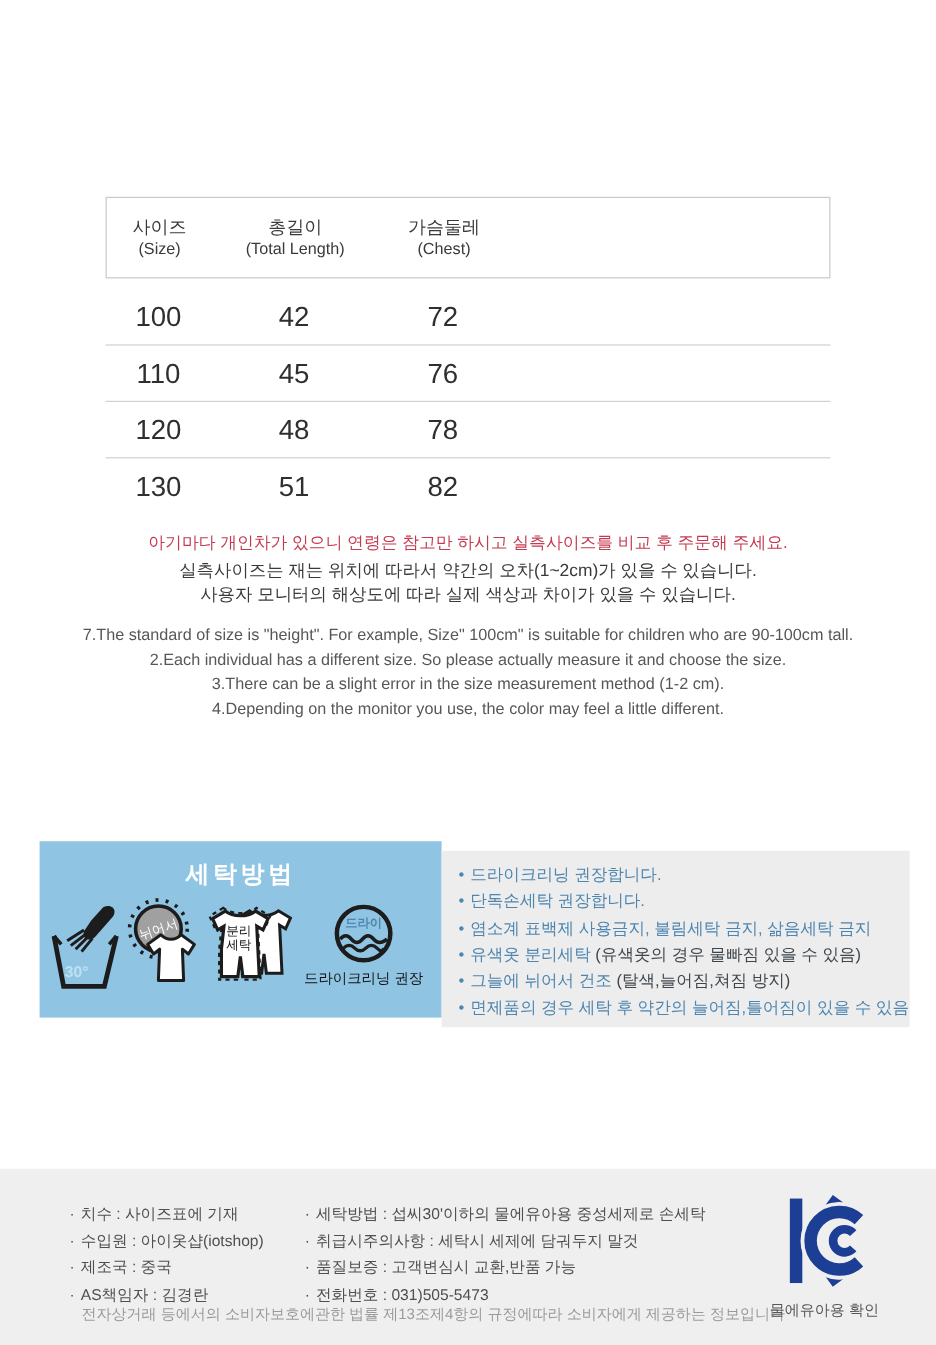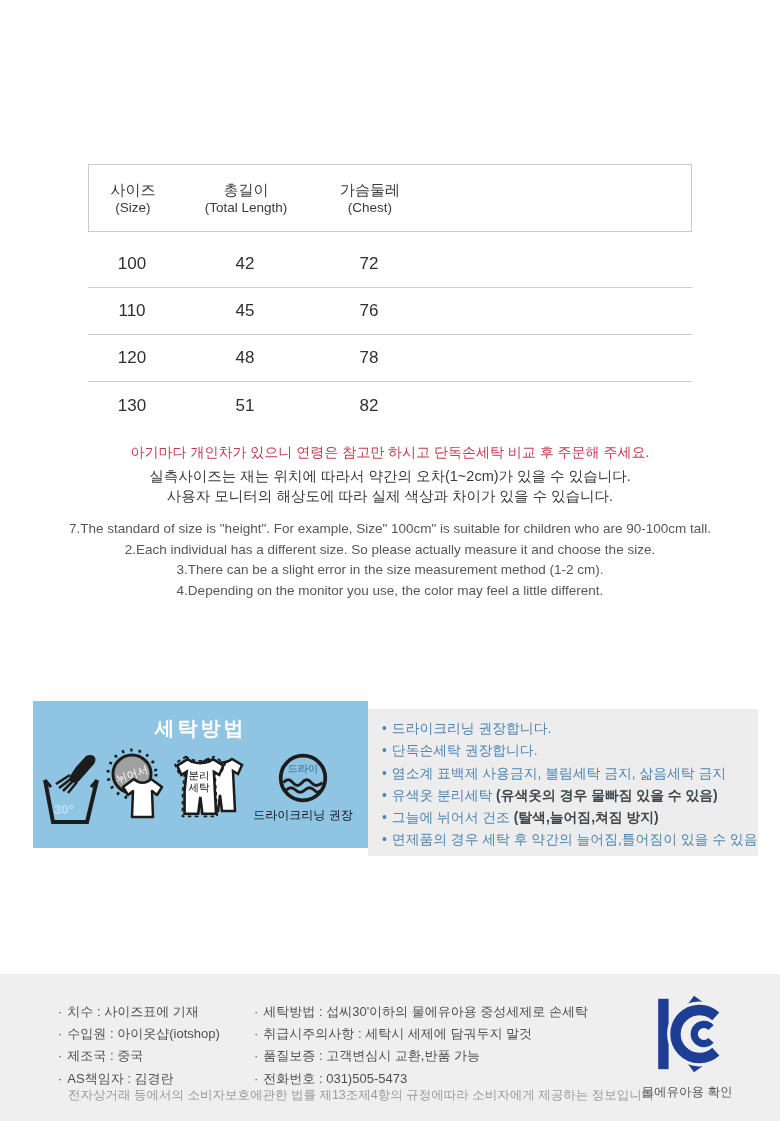--- a/index.html
+++ b/index.html
@@ -22,21 +22,21 @@
 
   
   .size-table{position:absolute;left:88px;top:122px;width:604px;}
   .size-table__head{height:68px;border:1px solid #c9c9c9;display:grid;
     grid-template-columns:88px 138px 110px 1fr;align-items:center;}
   .hcell{text-align:center;color:var(--text-dark);}
   .hcell .ko{font-size:15px;line-height:18px;}
   .hcell .en{font-size:13.5px;line-height:17px;}
   .size-table__body{margin-top:9px;}
   .srow{display:grid;grid-template-columns:88px 138px 110px 1fr;align-items:center;
-    height:47px;font-size:17px;color:#2f2f2f;}
+    height:47px;font-size:23px;color:#2f2f2f;}
   .srow:not(:last-child){border-bottom:1px solid var(--line-gray);}
   .srow .cell{text-align:center;}
 
   
   .notice{position:absolute;left:0;top:402px;width:780px;text-align:center;}
   .notice__red{font-size:14px;color:var(--accent-red);margin-bottom:5px;}
   .notice__kr{font-size:14.5px;color:var(--text-dark);line-height:19.5px;}
   .notice__en{margin-top:13px;font-size:13.5px;color:var(--text-medium);line-height:20.5px;}
 
   
@@ -52,21 +52,21 @@
   .t-lightblue{fill:#bfe0f2;font-weight:bold;}
   .t-white{fill:#fff;}
   .t-blue{fill:var(--note-blue);font-weight:bold;}
   .t-black{fill:#111;}
 
   .wash-gray{position:absolute;left:368px;top:667px;width:390px;height:147px;
     background:var(--panel-gray);}
   .wash-gray ul{list-style:none;margin:9px 0 0 14px;}
   .wash-gray li{font-size:13.8px;line-height:22.3px;color:var(--note-blue);white-space:nowrap;}
   .wash-gray li::before{content:"•";margin-right:5px;color:var(--note-blue);}
-  .wash-gray li .note{color:var(--note-dark);font-weight:bold;}
+  .wash-gray li .note{color:var(--note-dark);}
 
   
   .footer{position:absolute;left:0;top:932px;width:780px;height:184px;background:var(--footer-gray);}
   .footer ul{list-style:none;position:absolute;top:27px;font-size:13px;color:#4f4f4f;line-height:22.2px;}
   .footer ul.left{left:58px;}
   .footer ul.right{left:254px;}
   .footer li{white-space:nowrap;}
   .footer li::before{content:"·";margin-right:5px;color:#4f4f4f;}
   .legal{position:absolute;left:68px;top:1045px;font-size:12.5px;color:var(--text-light);}
   .kc{position:absolute;left:632px;top:950px;width:110px;text-align:center;}
@@ -116,21 +116,21 @@
         <div class="srow">
           <div class="cell">130</div>
           <div class="cell">51</div>
           <div class="cell">82</div>
           <div class="cell"></div>
         </div>
       </div>
   </section>
 
   <section class="notice">
-    <p class="notice__red">아기마다 개인차가 있으니 연령은 참고만 하시고 단독손세탁 비교 후 주문해 주세요.</p>
+    <p class="notice__red">아기마다 개인차가 있으니 연령은 참고만 하시고 실측사이즈를 비교 후 주문해 주세요.</p>
     <p class="notice__kr">실측사이즈는 재는 위치에 따라서 약간의  오차(1~2cm)가 있을 수 있습니다.</p>
     <p class="notice__kr">사용자 모니터의 해상도에 따라 실제 색상과 차이가 있을 수 있습니다.</p>
     <div class="notice__en">
       <p>7.The standard of size is "height". For example,  Size" 100cm" is suitable for children who are 90-100cm tall.</p>
       <p>2.Each individual has a different size. So please actually measure it and choose the size.</p>
       <p>3.There can be a slight error in the size measurement method (1-2 cm).</p>
       <p>4.Depending on the monitor you use, the color may feel a little different.</p>
     </div>
   </section>
 

